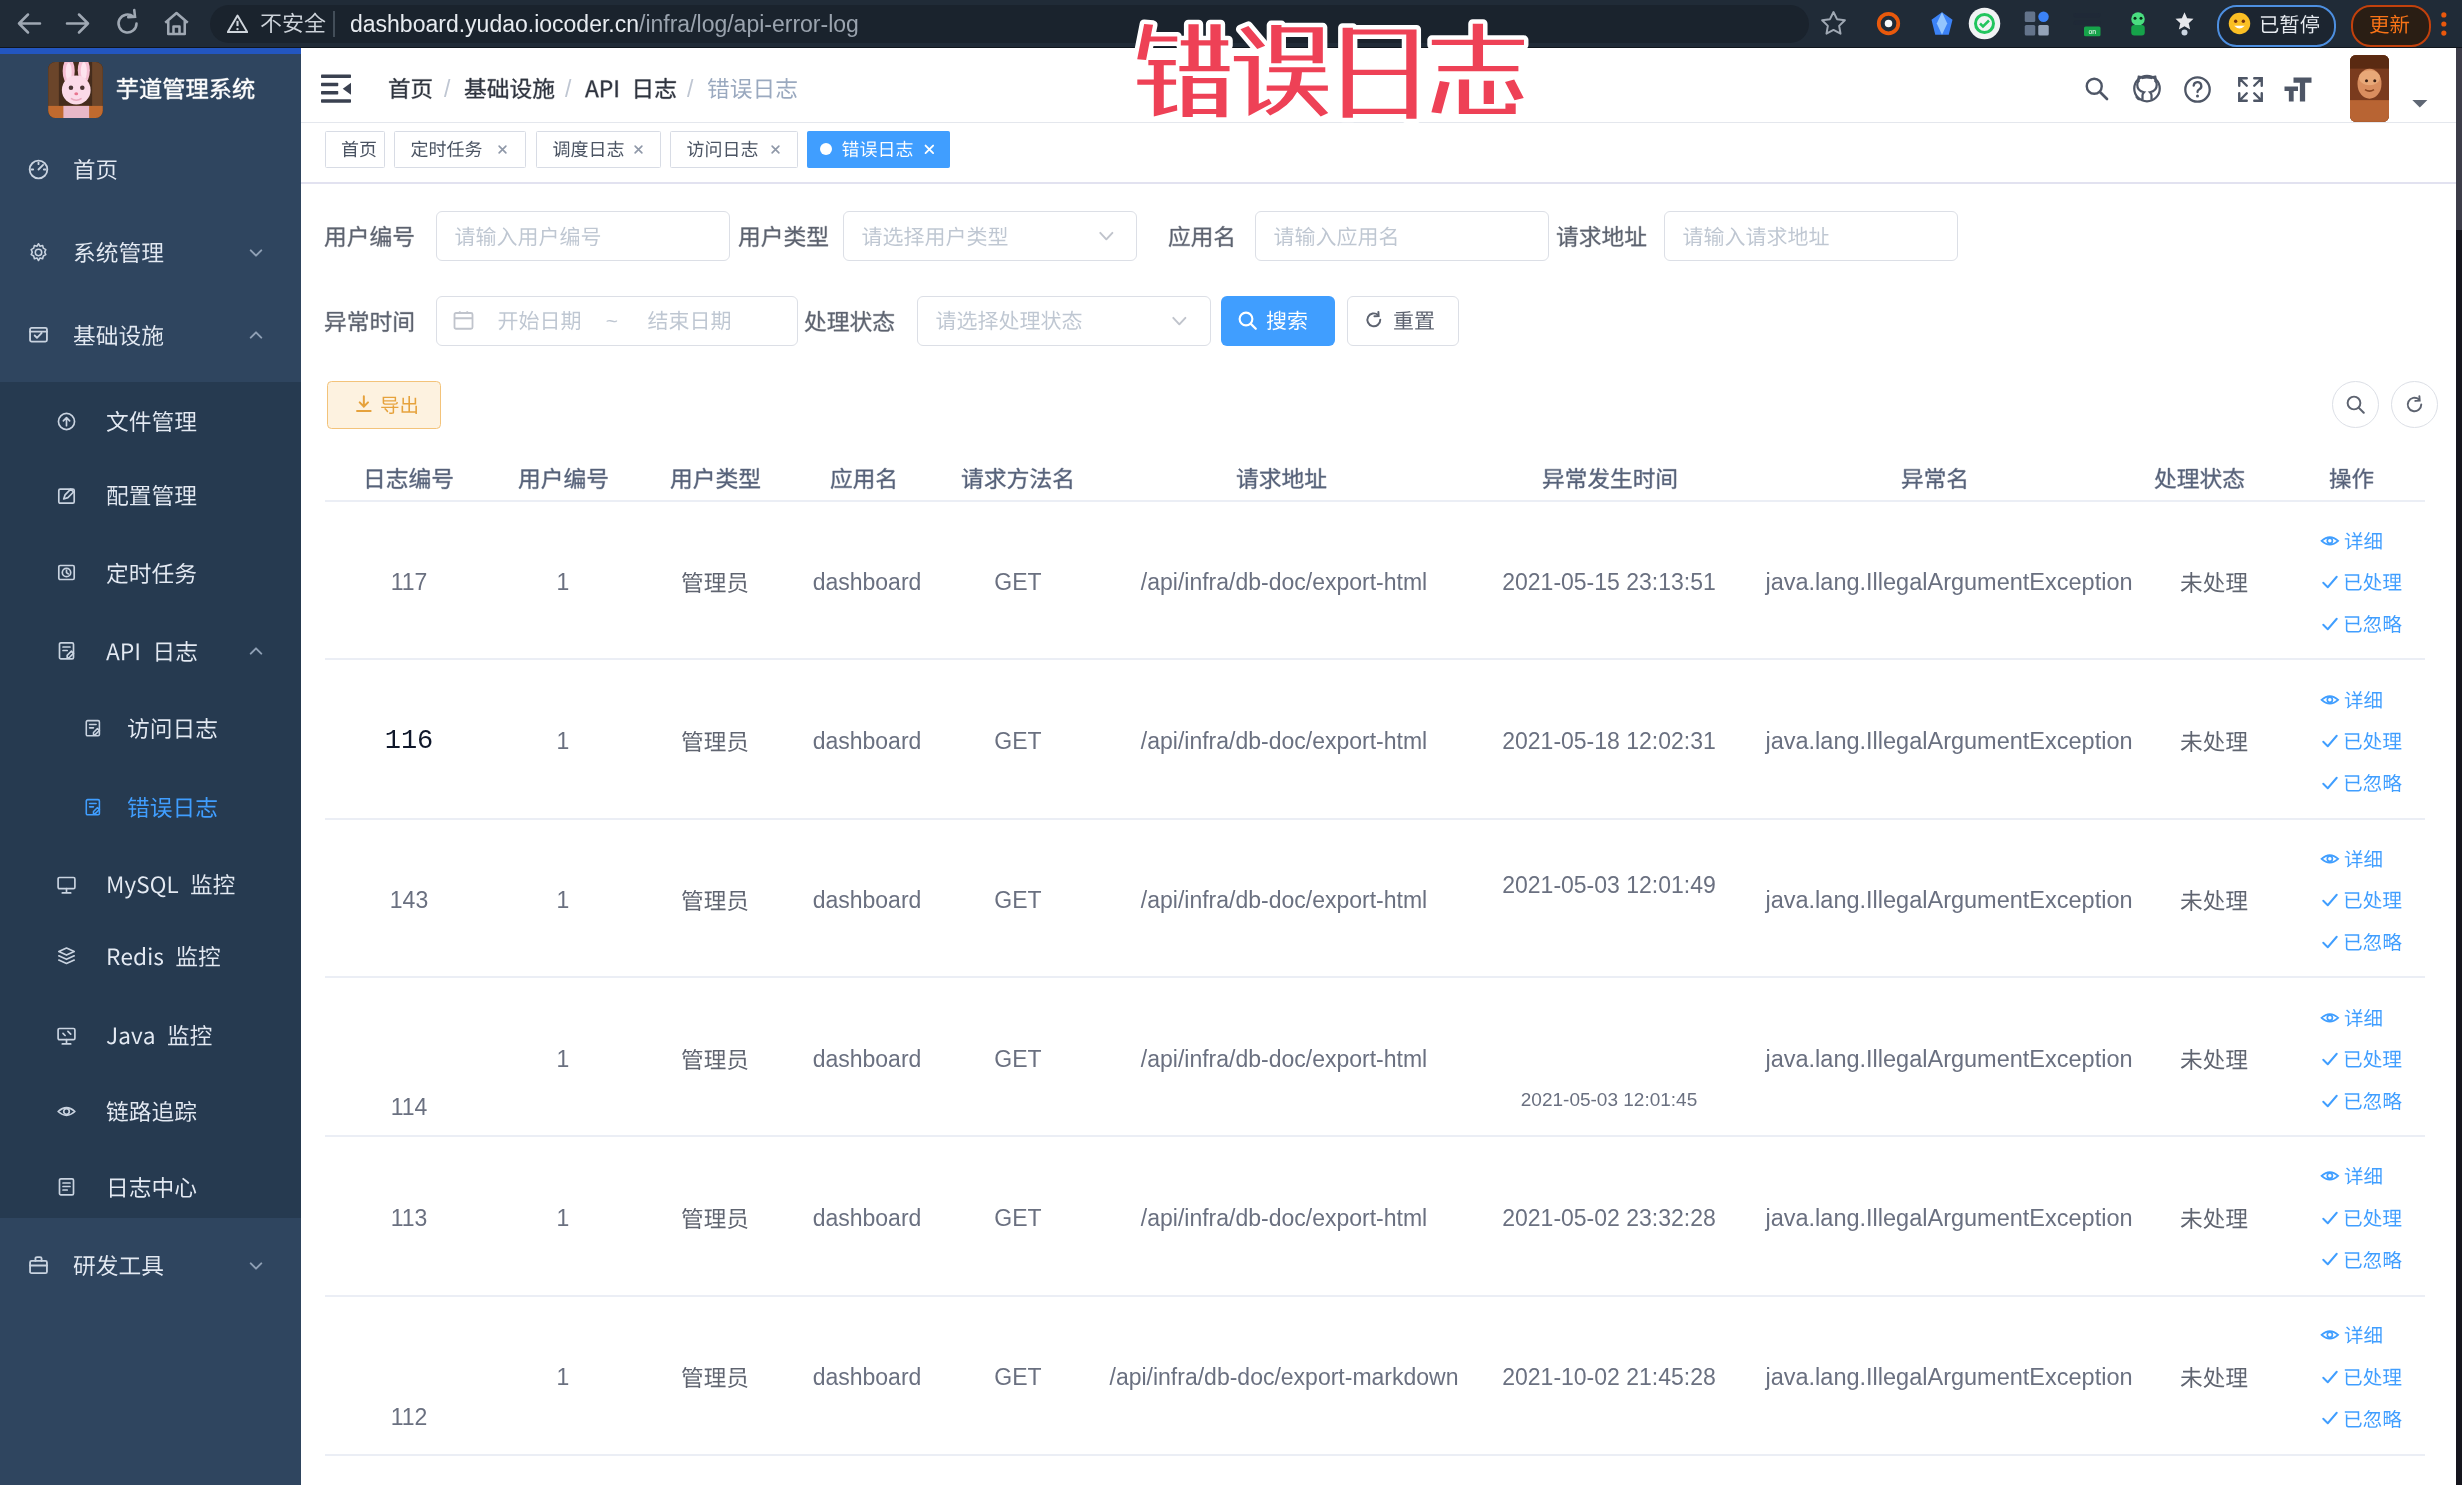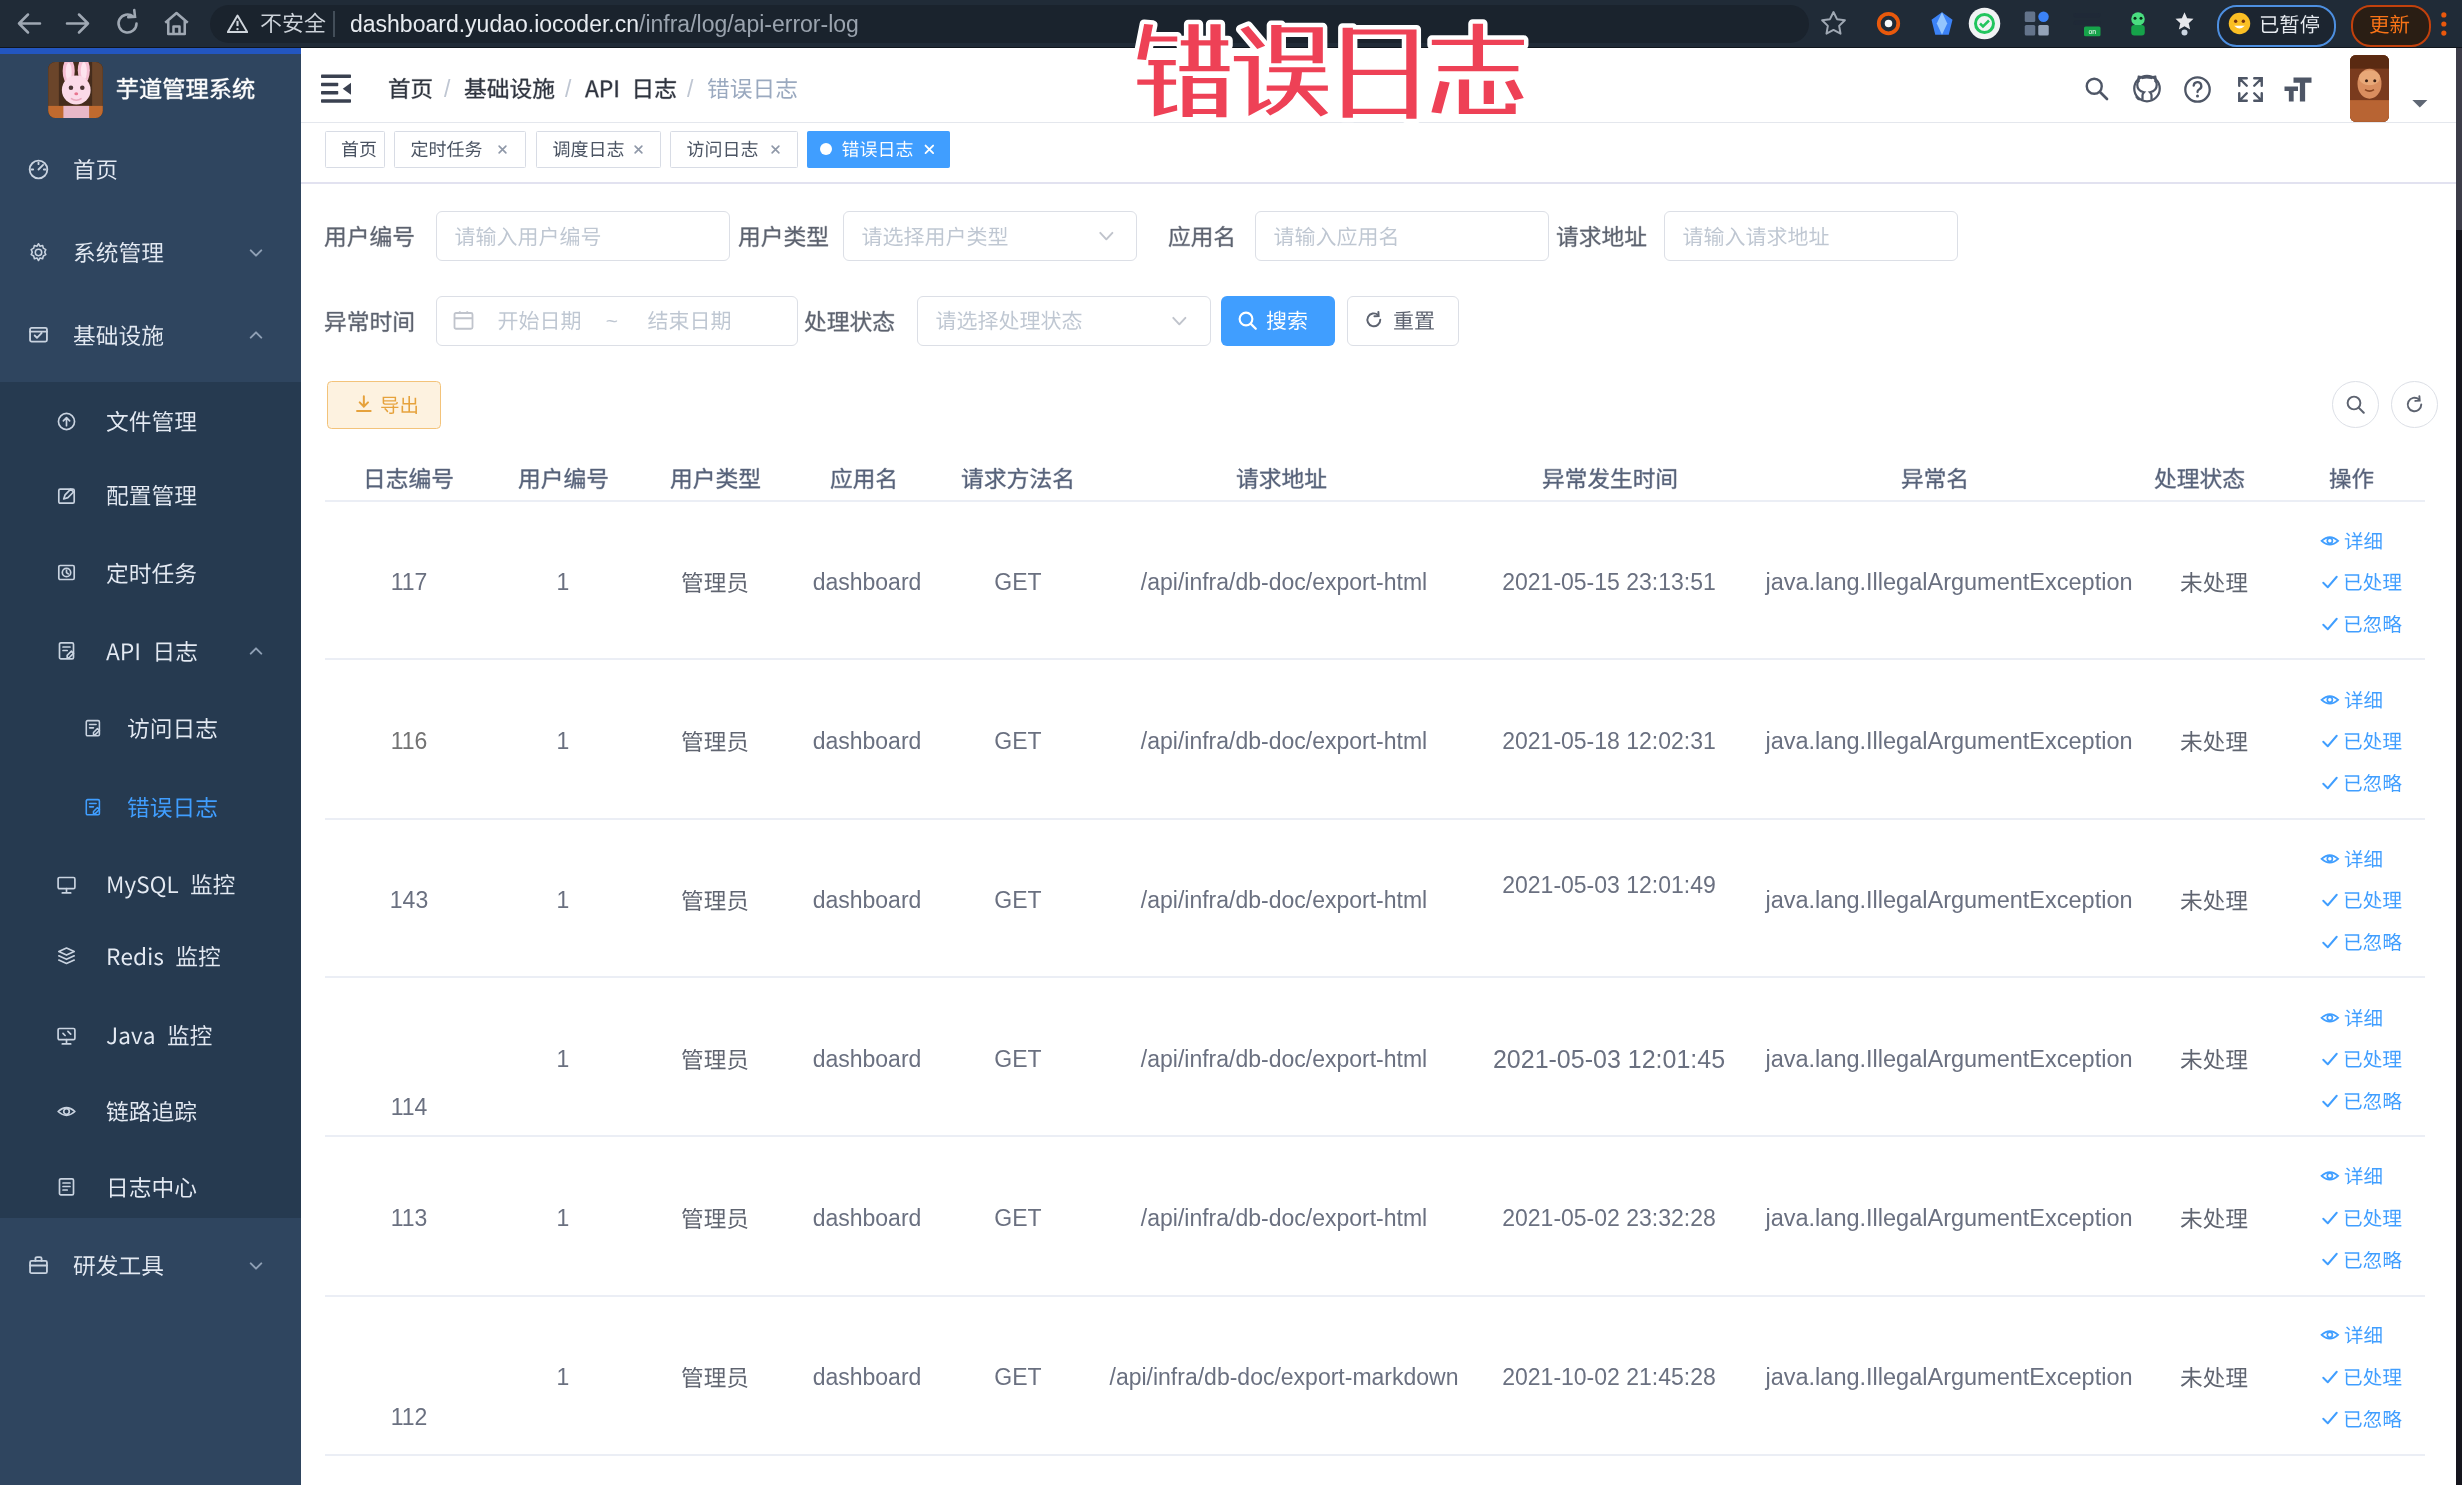--- a/index.html
+++ b/index.html
@@ -1166,21 +1166,21 @@
   </div>
 <div style="position:absolute;left:2343px;top:614px;width:59px;height:23px;">
     <svg style="position:absolute;left:0;top:0;overflow:visible" width="59" height="23" viewBox="0 0 78 30">
       <g fill="#409eff">
         <use href="#q3" transform="translate(0.0,22.9) scale(0.02600,-0.02600)"></use>
         <use href="#q105" transform="translate(26.0,22.9) scale(0.02600,-0.02600)"></use>
         <use href="#q106" transform="translate(52.0,22.9) scale(0.02600,-0.02600)"></use>
       </g>
     </svg>
   </div>
-<div style="position:absolute;top:741px;left:409px;transform:translate(-50%,-50%);font-family:Liberation Sans, sans-serif;font-size:23px;font-weight:400;color:#737373;letter-spacing:0px;white-space:nowrap;">116</div>
+<div style="position:absolute;top:741px;left:409px;transform:translate(-50%,-50%);font-family:Liberation Mono, monospace;font-size:27px;font-weight:400;color:#0f172a;letter-spacing:0px;white-space:nowrap;">116</div>
 <div style="position:absolute;top:741px;left:563px;transform:translate(-50%,-50%);font-family:'Liberation Sans',sans-serif;font-size:23px;font-weight:400;color:#6a7080;letter-spacing:0px;white-space:nowrap;">1</div>
 <div style="position:absolute;left:681px;top:730px;width:68px;height:26px;">
     <svg style="position:absolute;left:0;top:0;overflow:visible" width="68" height="26" viewBox="0 0 90 34">
       <g fill="#5f6470">
         <use href="#q10" transform="translate(0.0,26.4) scale(0.03000,-0.03000)"></use>
         <use href="#q11" transform="translate(30.0,26.4) scale(0.03000,-0.03000)"></use>
         <use href="#q101" transform="translate(60.0,26.4) scale(0.03000,-0.03000)"></use>
       </g>
     </svg>
   </div>
@@ -1314,21 +1314,21 @@
       <g fill="#5f6470">
         <use href="#q10" transform="translate(0.0,26.4) scale(0.03000,-0.03000)"></use>
         <use href="#q11" transform="translate(30.0,26.4) scale(0.03000,-0.03000)"></use>
         <use href="#q101" transform="translate(60.0,26.4) scale(0.03000,-0.03000)"></use>
       </g>
     </svg>
   </div>
 <div style="position:absolute;top:1059px;left:867px;transform:translate(-50%,-50%);font-family:'Liberation Sans',sans-serif;font-size:23px;font-weight:400;color:#6a7080;letter-spacing:0px;white-space:nowrap;">dashboard</div>
 <div style="position:absolute;top:1059px;left:1018px;transform:translate(-50%,-50%);font-family:'Liberation Sans',sans-serif;font-size:23px;font-weight:400;color:#6a7080;letter-spacing:0px;white-space:nowrap;">GET</div>
 <div style="position:absolute;top:1059px;left:1284px;transform:translate(-50%,-50%);font-family:'Liberation Sans',sans-serif;font-size:23px;font-weight:400;color:#6a7080;letter-spacing:0px;white-space:nowrap;">/api/infra/db-doc/export-html</div>
-<div style="position:absolute;top:1059px;left:1609px;transform:translate(-50%,-50%);font-family:'Liberation Sans',sans-serif;font-size:25px;font-weight:400;color:#6a7080;letter-spacing:0px;white-space:nowrap;">2021-05-03 12:01:45</div>
+<div style="position:absolute;top:1100px;left:1609px;transform:translate(-50%,-50%);font-family:'Liberation Sans',sans-serif;font-size:19px;font-weight:400;color:#6a7080;letter-spacing:0px;white-space:nowrap;">2021-05-03 12:01:45</div>
 <div style="position:absolute;top:1059px;left:1949px;transform:translate(-50%,-50%);font-family:'Liberation Sans',sans-serif;font-size:23.5px;font-weight:400;color:#6a7080;letter-spacing:0px;white-space:nowrap;">java.lang.IllegalArgumentException</div>
 <div style="position:absolute;left:2180px;top:1048px;width:68px;height:26px;">
     <svg style="position:absolute;left:0;top:0;overflow:visible" width="68" height="26" viewBox="0 0 90 34">
       <g fill="#5f6470">
         <use href="#q102" transform="translate(0.0,26.4) scale(0.03000,-0.03000)"></use>
         <use href="#q88" transform="translate(30.0,26.4) scale(0.03000,-0.03000)"></use>
         <use href="#q11" transform="translate(60.0,26.4) scale(0.03000,-0.03000)"></use>
       </g>
     </svg>
   </div>

